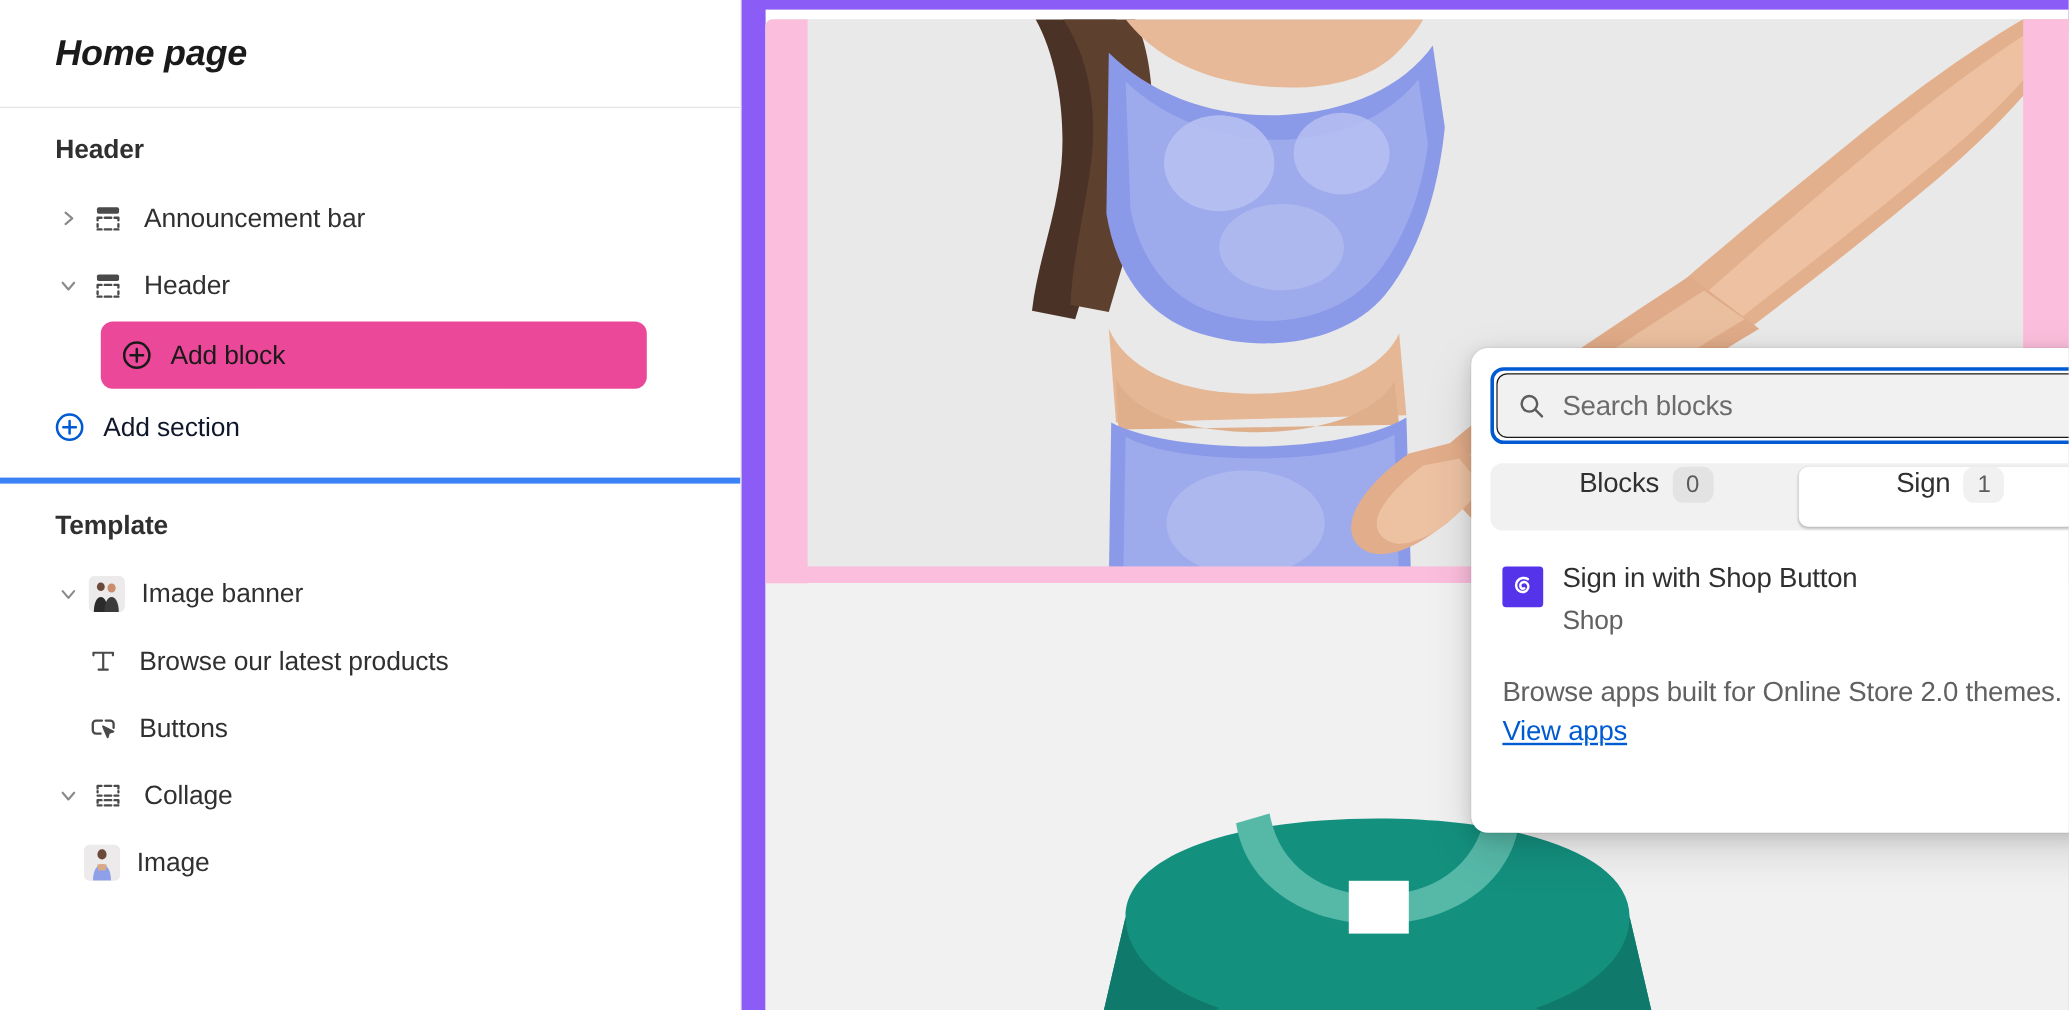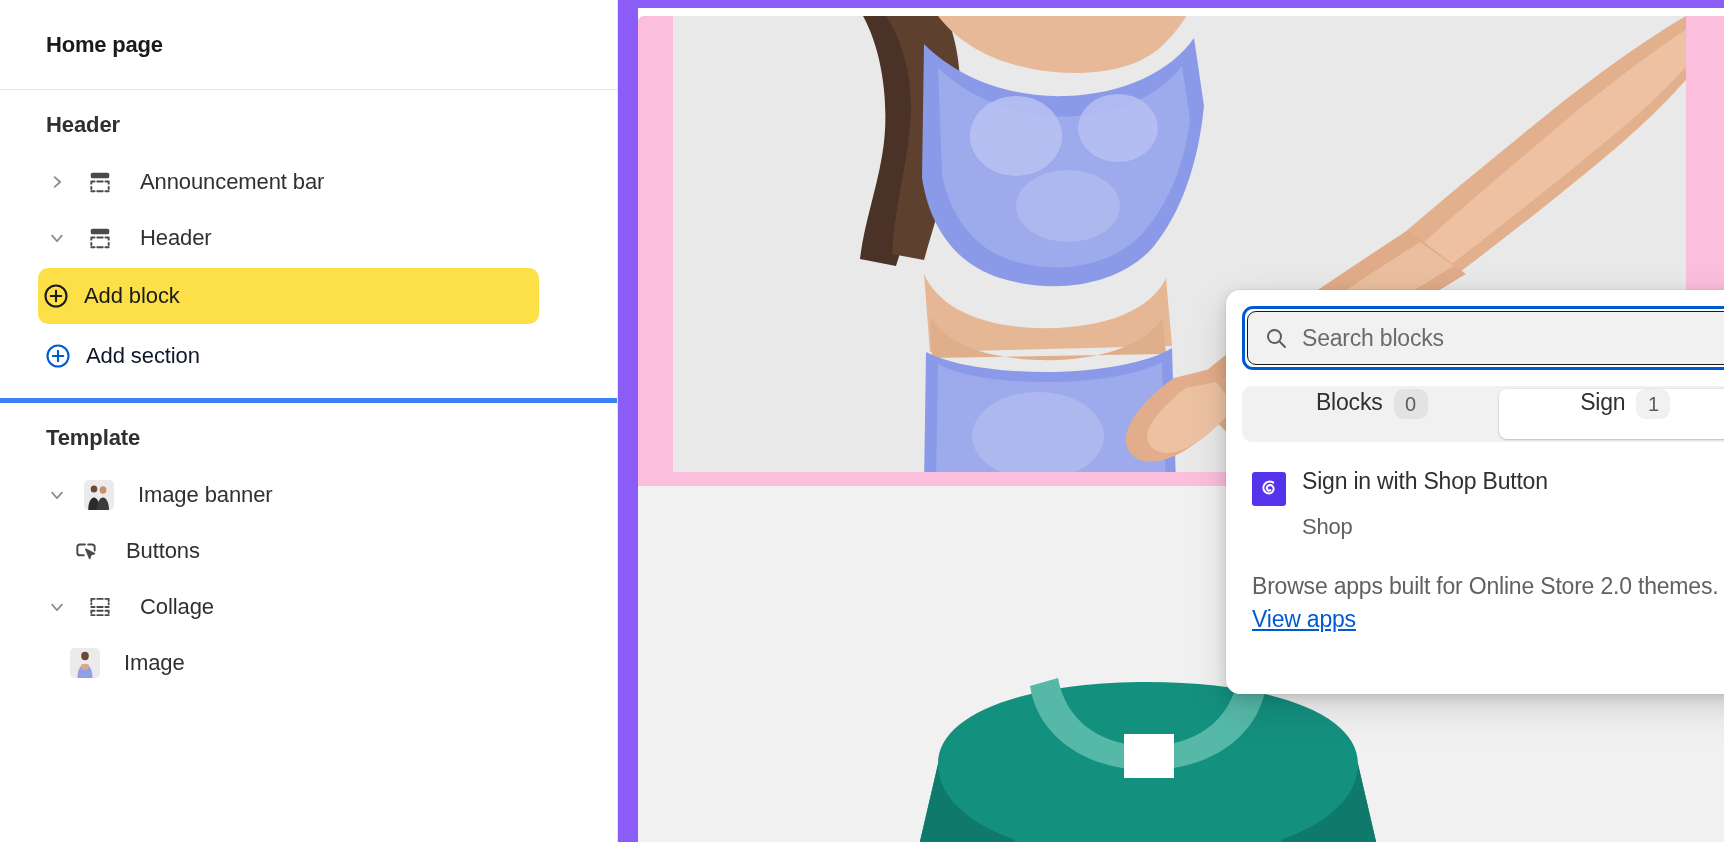--- a/index.html
+++ b/index.html
@@ -21,35 +21,34 @@
     flex: 0 0 618px;
     overflow: hidden;
   }
   .sidebar-title-bar {
     height: 90px;
     border-bottom: 1px solid #e3e3e3;
     display: flex; align-items: center;
     padding-left: 46px;
   }
   .sidebar-title {
-    font-size: 22px; font-weight: 700; color: #1a1a1a; letter-spacing: -0.2px;
+    font-size: 30px; font-weight: 700; color: #1a1a1a; letter-spacing: -0.2px; font-style: italic;
   }
   .group { padding: 22px 0 16px 0; border-bottom: 5px solid #3b82f6; }
   .group.last { border-bottom: none; }
   .group-label {
     font-size: 22px; font-weight: 700; color: #303030;
     padding: 0 0 16px 46px; letter-spacing: -0.1px;
   }
   .row {
     display: flex; align-items: center;
     height: 56px;
     border-radius: 10px;
     cursor: pointer;
     margin: 0 18px 0 14px;
-    gap: 10px;
   }
   .row.indent1 { padding-left: 26px; }
   .row.indent2 { margin-left: 70px; }
   .chev {
     width: 34px; height: 34px; flex: 0 0 34px;
     display: flex; align-items: center; justify-content: center;
     color: #8a8a8a;
   }
   .chev svg { display: block; }
   .row-icon {
@@ -63,21 +62,21 @@
   .thumb {
     width: 30px; height: 30px; flex: 0 0 30px; margin-right: 14px;
     border-radius: 5px; overflow: hidden; background: #ebebeb;
     display:flex; align-items:flex-end; justify-content:center;
   }
   .add-row {
     display: flex; align-items: center; height: 52px;
     margin: 2px 18px 0 14px; cursor: pointer; border-radius: 10px;
   }
   .add-row .plus { width: 36px; height: 36px; flex:0 0 36px; display:flex; align-items:center; justify-content:center; margin-right: 10px; }
-  .add-block-row { background: #fde047; margin-left: 38px; margin-right: 78px; height: 56px; }
+  .add-block-row { background: #ec4899; margin-left: 84px; margin-right: 78px; height: 56px; padding-left: 12px; }
   .add-block-row .plus { color: #1a1a1a; }
   .add-block-label { font-size: 22px; color: #1a1a1a; font-weight: 400; letter-spacing:-0.1px; }
   .add-section-row { padding-left: 26px; margin-top: 6px; }
   .add-section-row .plus { color: #005bd3; }
   .add-section-label { font-size: 22px; color: #0f172a; letter-spacing:-0.1px; }
 
   
   .preview {
     flex: 1 1 auto; position: relative; background: #8b5cf6;
     overflow: hidden;
@@ -158,21 +157,21 @@
   .result-list { margin-top: 18px; }
   .result-item {
     display: flex; align-items: flex-start; gap: 16px;
     padding: 8px 10px 8px 10px; border-radius: 8px; cursor: pointer;
   }
   .app-icon {
     width: 34px; height: 34px; flex: 0 0 34px; border-radius: 3px;
     background: #5433eb; display: flex; align-items: center; justify-content: center;
     margin-top: 4px;
   }
-  .result-text { display: flex; flex-direction: column; gap: 18px; }
+  .result-text { display: flex; flex-direction: column; gap: 8px; }
   .result-title { font-size: 23px; color: #303030; letter-spacing:-0.2px; line-height:1.2; }
   .result-sub { font-size: 22px; color: #616161; letter-spacing:-0.2px; line-height:1.2; }
 
   .popover-footer {
     margin-top: 22px; padding: 0 10px;
     font-size: 23px; color: #616161; line-height: 1.45; letter-spacing:-0.2px;
   }
   .view-apps-link { color: #005bd3; text-decoration: underline; cursor: pointer; }
 </style>
 </head>
@@ -254,20 +253,28 @@
             <rect width="30" height="30" fill="#eceaea"></rect>
             <ellipse cx="10" cy="9" rx="3.3" ry="3.6" fill="#6b4a3a"></ellipse>
             <path d="M4.2 30c0-7.6 2.6-12.5 5.8-12.5S15.8 22.4 15.8 30z" fill="#2b2b2b"></path>
             <ellipse cx="19" cy="10" rx="3.4" ry="3.7" fill="#c98f6d"></ellipse>
             <path d="M13 30c0-7.8 2.7-12.6 6-12.6S25 22.2 25 30z" fill="#3b3b3b"></path>
           </svg>
         </span>
         <span class="row-label">Image banner</span>
       </div>
 
+      <div class="row indent2">
+        <span class="row-icon">
+          <svg width="26" height="26" viewBox="0 0 24 24" fill="none" stroke="currentColor" stroke-width="1.7" stroke-linecap="round">
+              <path d="M4.5 5.5h15M4.5 5.5v2M19.5 5.5v2M12 5.5v13M8.5 18.5h7"></path>
+            </svg>
+        </span>
+        <span class="row-label">Browse our latest products</span>
+      </div>
 
       <div class="row indent2">
         <span class="row-icon">
           <svg width="26" height="26" viewBox="0 0 24 24" fill="none" stroke="currentColor" stroke-width="1.8" stroke-linecap="round">
             <path d="M11 6H6.5A2.5 2.5 0 0 0 4 8.5v5A2.5 2.5 0 0 0 6.5 16H10"></path>
             <path d="M14 6h3.5A2.5 2.5 0 0 1 20 8.5v3"></path>
             <path d="M11.8 10.4l8.1 4-3.4 1.1-1.1 3.4z" fill="currentColor" stroke="currentColor" stroke-width="1.4" stroke-linejoin="round"></path>
           </svg>
         </span>
         <span class="row-label">Buttons</span>

